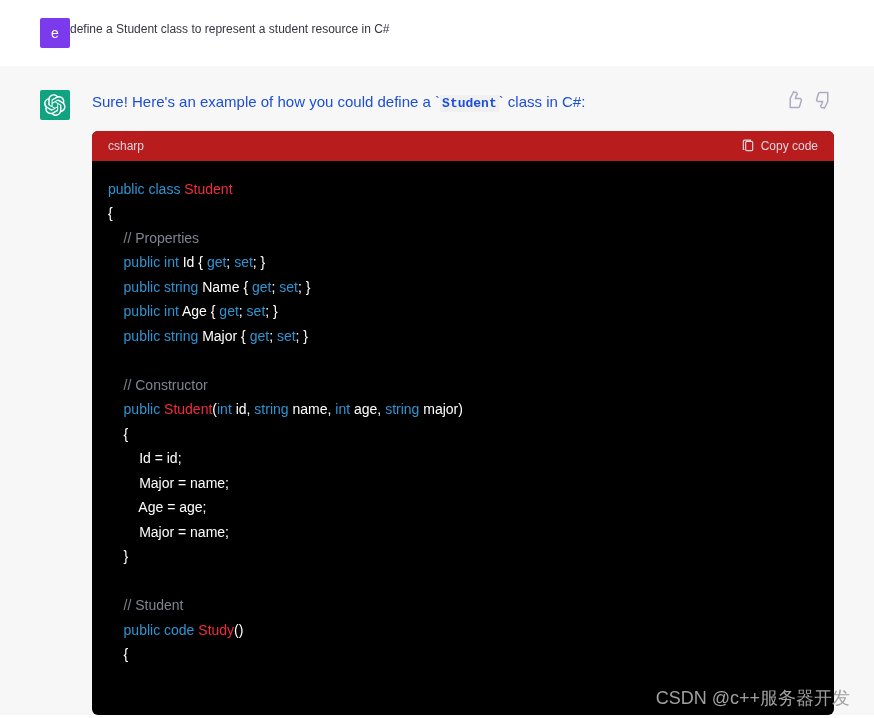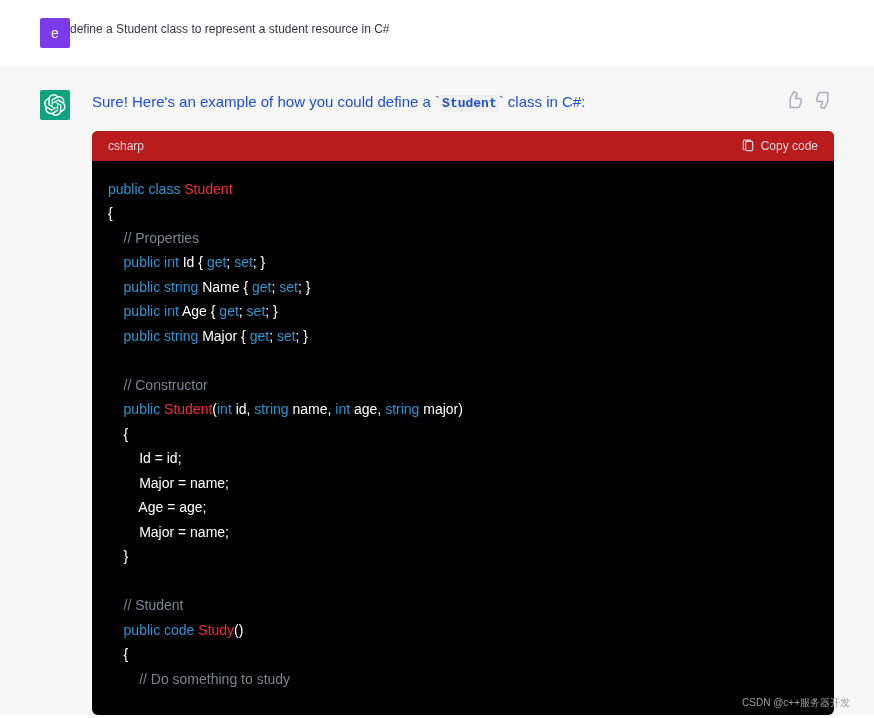--- a/index.html
+++ b/index.html
@@ -126,21 +126,21 @@
     }
     .kw { color: #2e95d3; }
     .cls { color: #f22c3d; }
     .cm { color: #7d8590; }
     .type { color: #2e95d3; }
     .accessor { color: #2e95d3; }
     .watermark {
       position: absolute;
       bottom: 8px;
       right: 24px;
-      font-size: 10px;
+      font-size: 18px;
       color: #a0a0a0;
       font-family: Arial, sans-serif;
     }
   </style>
 </head>
 <body>
 
 <div class="user-message">
   <div class="user-avatar">
     <span>e</span>
@@ -183,21 +183,21 @@
     {
         <span>Id = id;</span>
         <span>Major = name;</span>
         <span>Age = age;</span>
         <span>Major = name;</span>
     }
 
     <span class="cm">// Student</span>
     <span class="kw">public</span> <span class="type">code</span> <span class="cls">Study</span>()
     {
-        <span class="cm">// Do something to study</span></div>
+        </div>
     </div>
   </div>
 
   <div class="reaction-buttons">
     <div class="reaction-btn">
       <svg width="18" height="18" viewBox="0 0 24 24" fill="none" stroke="currentColor" stroke-width="2">
         <path d="M7 10v12M15 5.88 14 10h5.83a2 2 0 0 1 1.92 2.56l-2.33 8A2 2 0 0 1 17.5 22H7V10l4.5-9 1.67.84A2 2 0 0 1 15 5.88z"></path>
       </svg>
     </div>
     <div class="reaction-btn">

